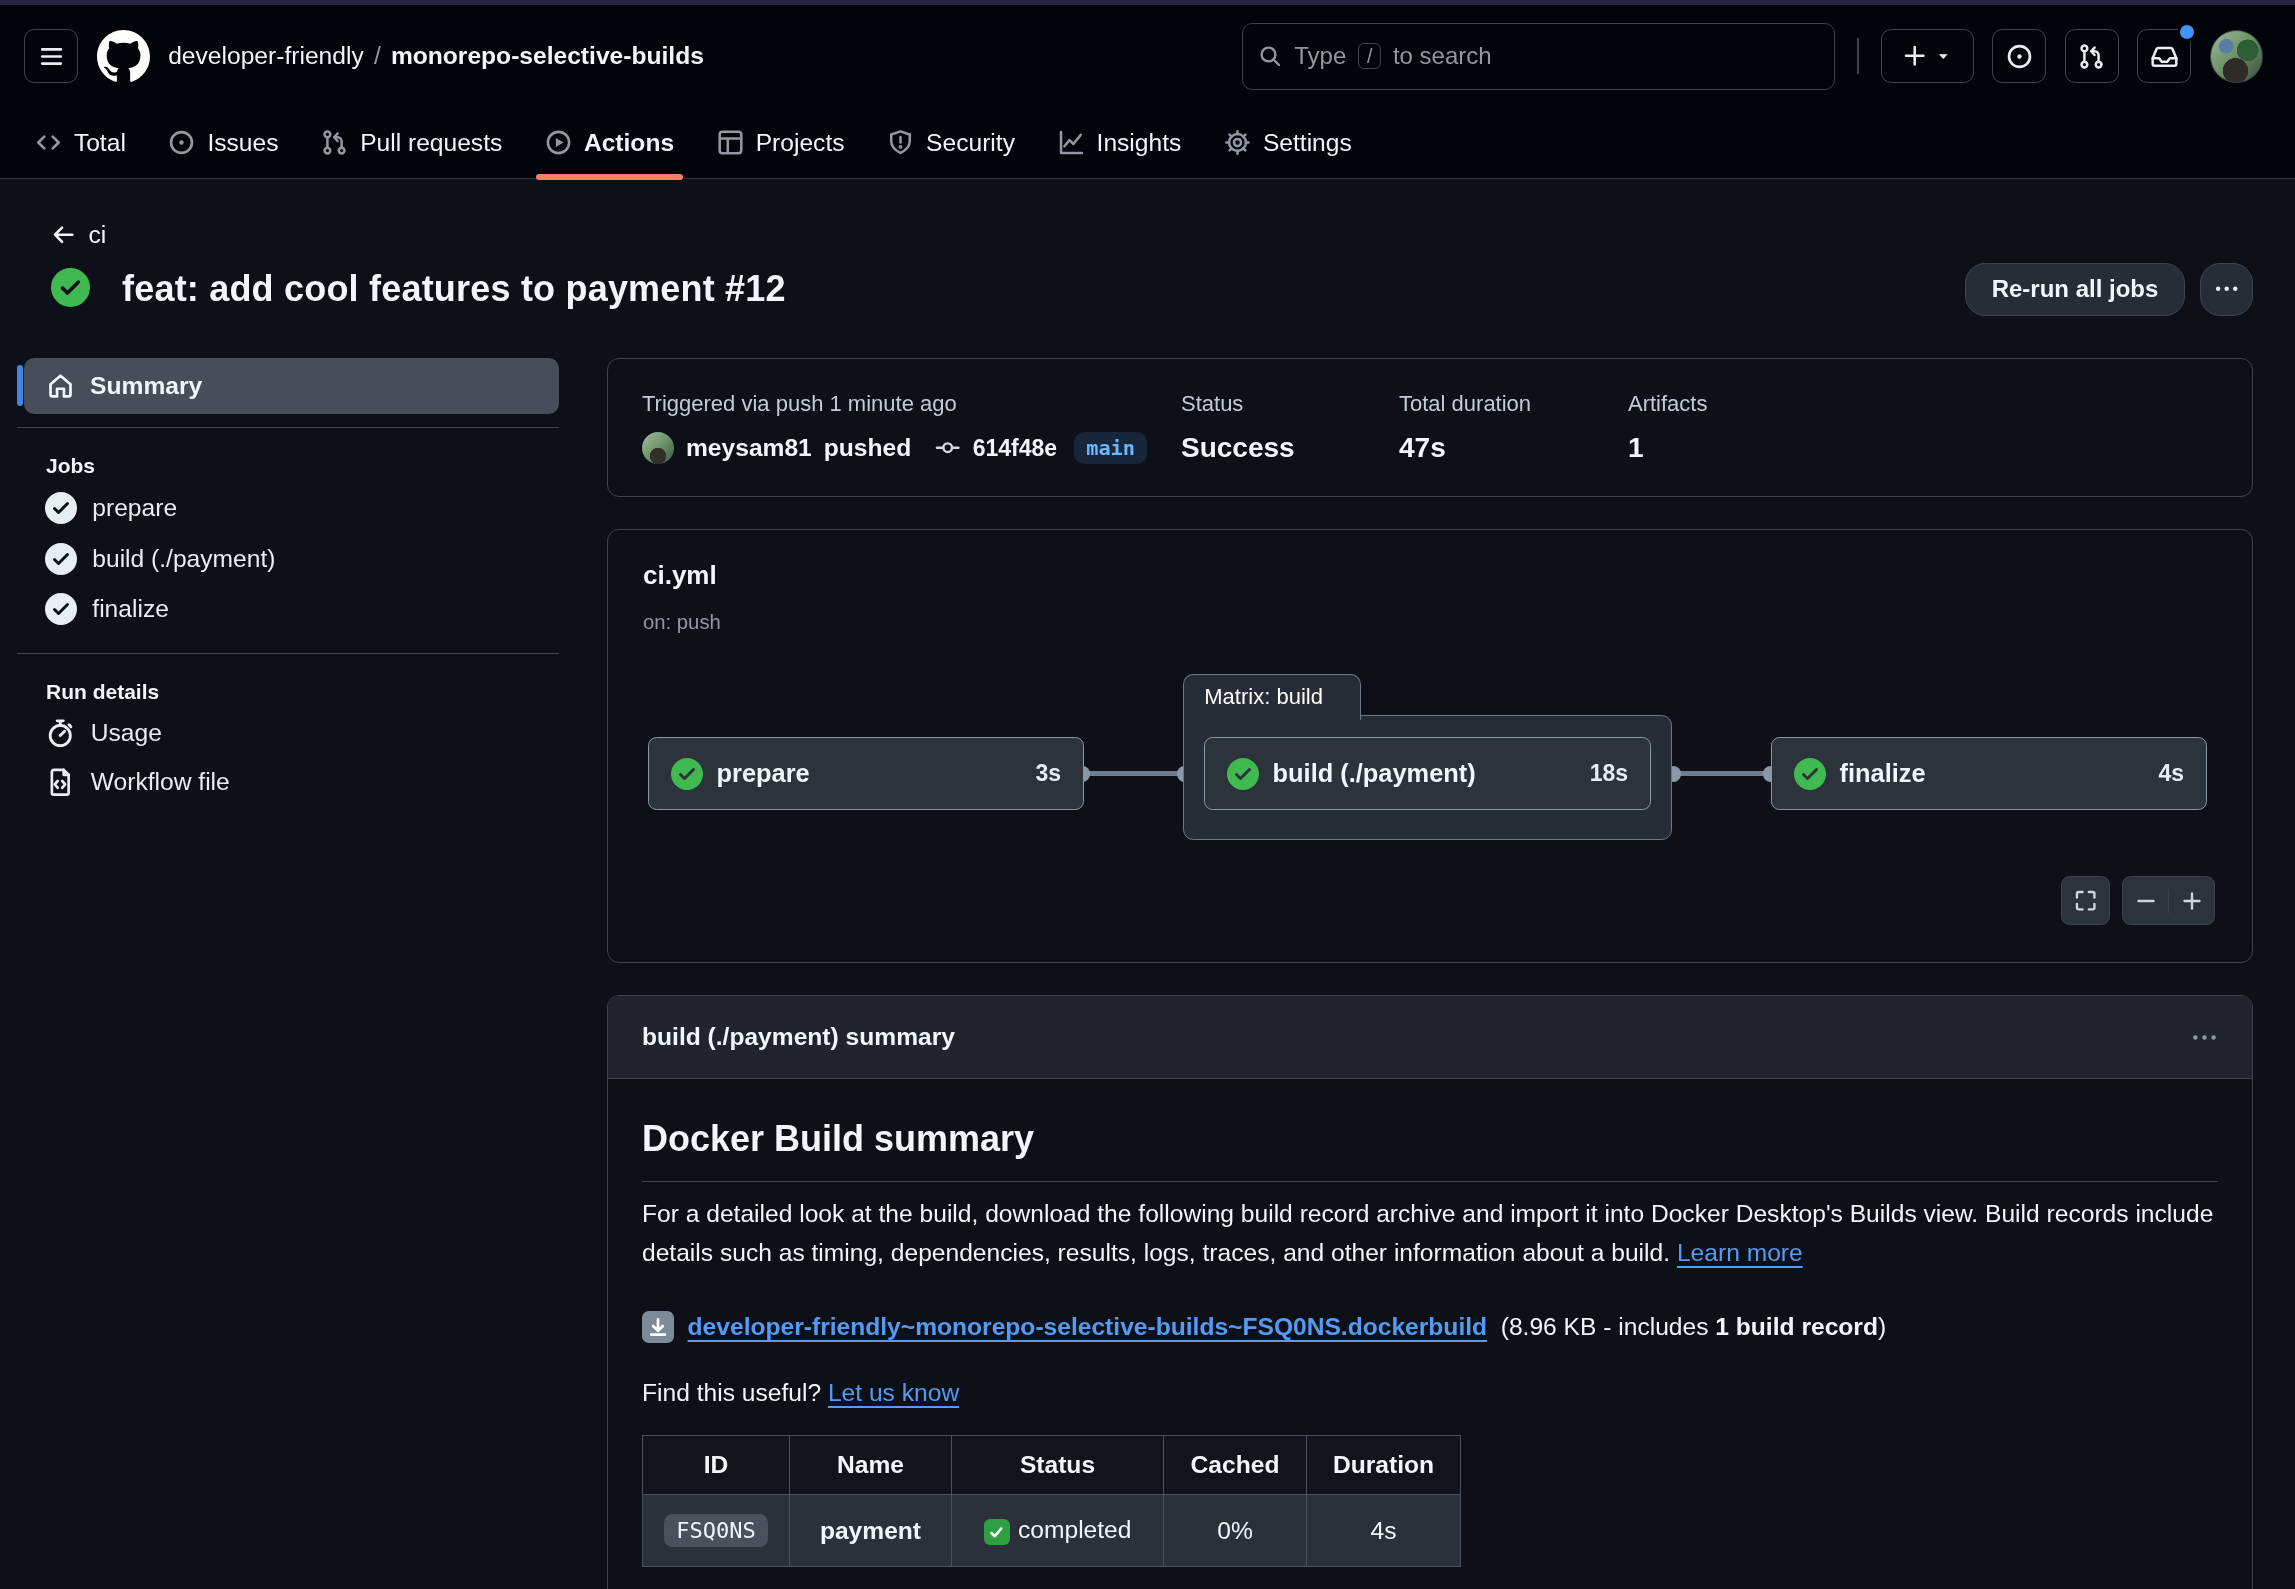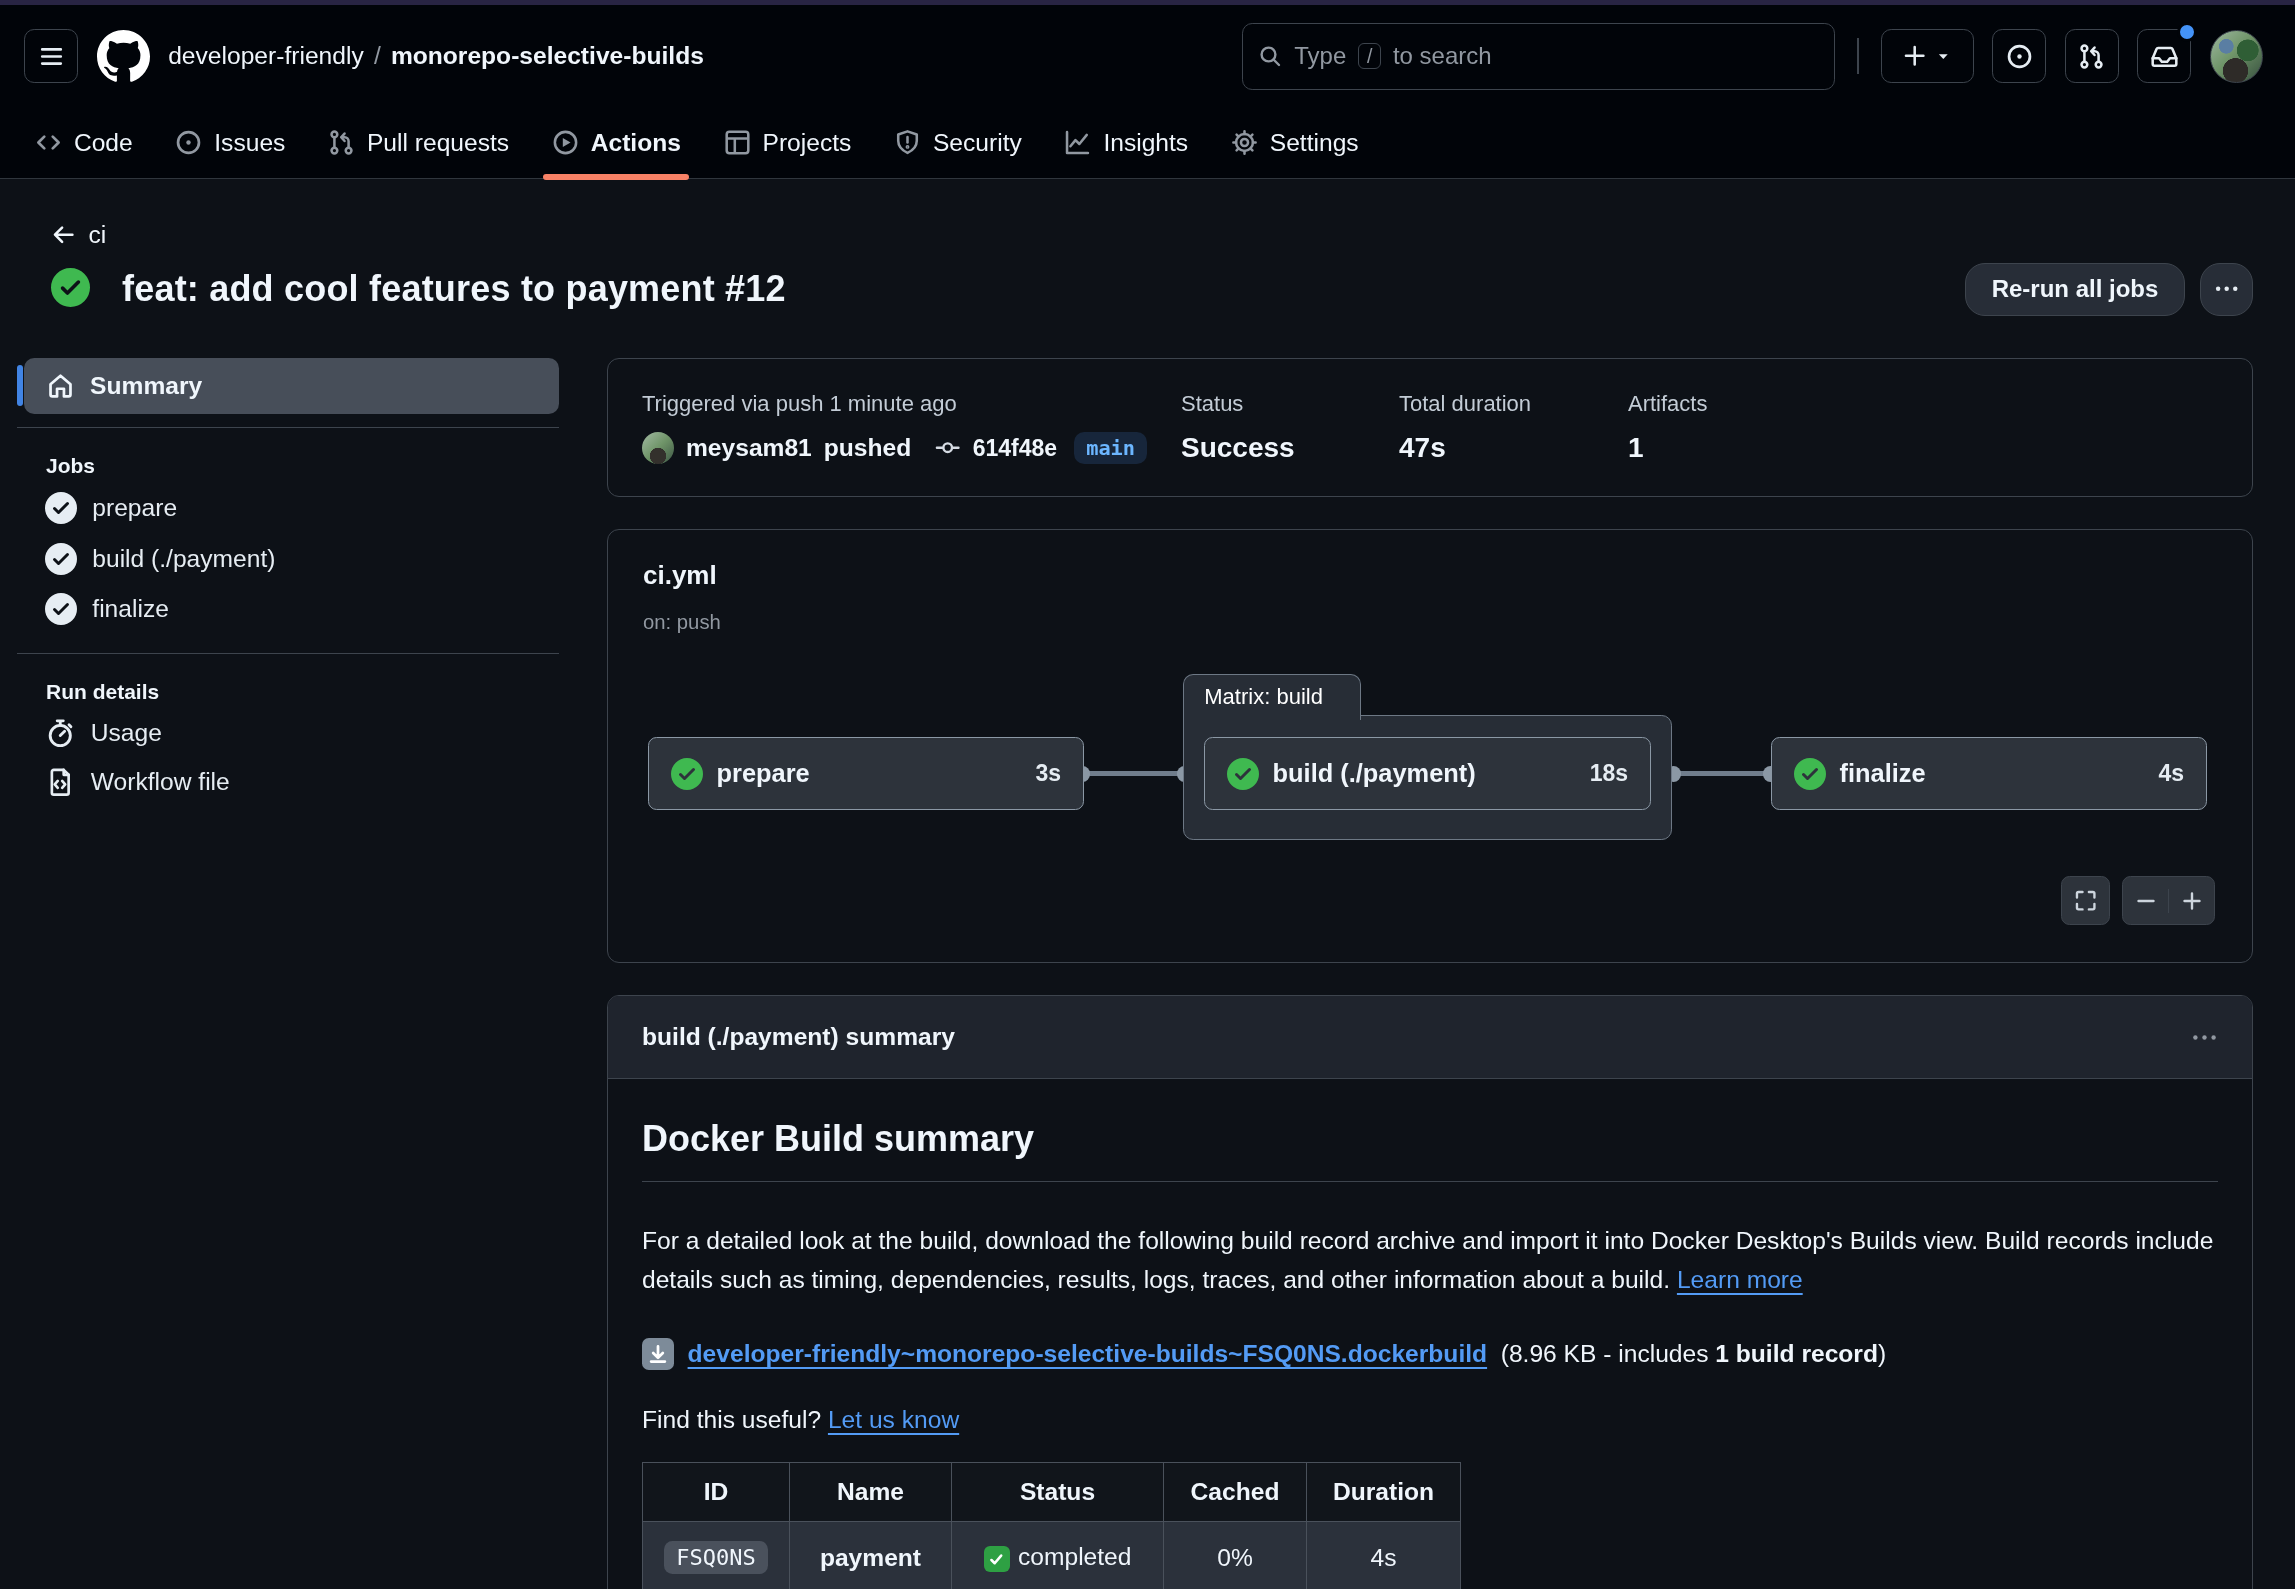--- a/index.html
+++ b/index.html
@@ -105,21 +105,21 @@
   .zoom-half + .zoom-half{border-left:1.7px solid #3d444d}
 
   
   .sum-card{margin-top:32px}
   .sum-head{background:#1f242d;border-bottom:1.7px solid #3d444d;border-radius:10.2px 10.2px 0 0;
     padding:27px 34px;display:flex;align-items:flex-end}
   .sum-head .t{font-size:24.6px;font-weight:600;flex:1}
   .kebab{color:#9198a1;cursor:pointer}
   .sum-body{padding:39px 34px 34px}
   .sum-body h1{font-size:36px;font-weight:600;padding-bottom:20.3px;border-bottom:1.7px solid #3d444d}
-  .sum-body p{margin-top:39px;font-size:24.6px;line-height:39px;max-width:1593px;color:#f0f6fc}
+  .sum-body p{margin-top:12px;font-size:24.6px;line-height:39px;max-width:1593px;color:#f0f6fc}
   a.lnk{color:#539bf5;text-decoration:underline;text-underline-offset:5.1px;cursor:pointer}
   .dl-row{margin-top:39px;display:flex;align-items:center;gap:13.6px;font-size:24.6px}
   .dl-box{width:32px;height:32px;border-radius:6.8px;background:#7d8b99;display:flex;align-items:center;
     justify-content:center;color:#fff}
   .dl-link{font-weight:700}
   .feedback{margin-top:36px;font-size:24.6px}
 
   table.rec{border-collapse:collapse;margin-top:28px;font-size:24.6px}
   table.rec th,table.rec td{border:1.7px solid #4a515b;text-align:center;vertical-align:middle}
   table.rec th{background:#11151b;font-weight:700;padding:15.3px 8.5px}
@@ -198,21 +198,21 @@
       <span class="dot-badge"></span>
     </div>
     <div class="avatar"></div>
   </div>
 
   <nav class="tabs">
     <div class="tab">
       <svg class="ic" width="27" height="27" viewBox="0 0 16 16" fill="none" stroke="currentColor" stroke-width="1.6" stroke-linecap="round" stroke-linejoin="round">
           <path d="m5.5 4.5-3.5 3.5 3.5 3.5M10.5 4.5 14 8l-3.5 3.5"></path>
         </svg>
-      <span>Code</span>
+      <span>Total</span>
     </div>
     <div class="tab">
       <svg class="ic" width="27" height="27" viewBox="0 0 16 16" fill="none" stroke="currentColor" stroke-width="1.6">
           <circle cx="8" cy="8" r="6.2"></circle>
           <circle cx="8" cy="8" r="1.3" fill="currentColor" stroke="none"></circle>
         </svg>
       <span>Issues</span>
     </div>
     <div class="tab">
       <svg class="ic" width="27" height="27" viewBox="0 0 16 16" fill="none" stroke="currentColor" stroke-width="1.5" stroke-linecap="round" stroke-linejoin="round">

